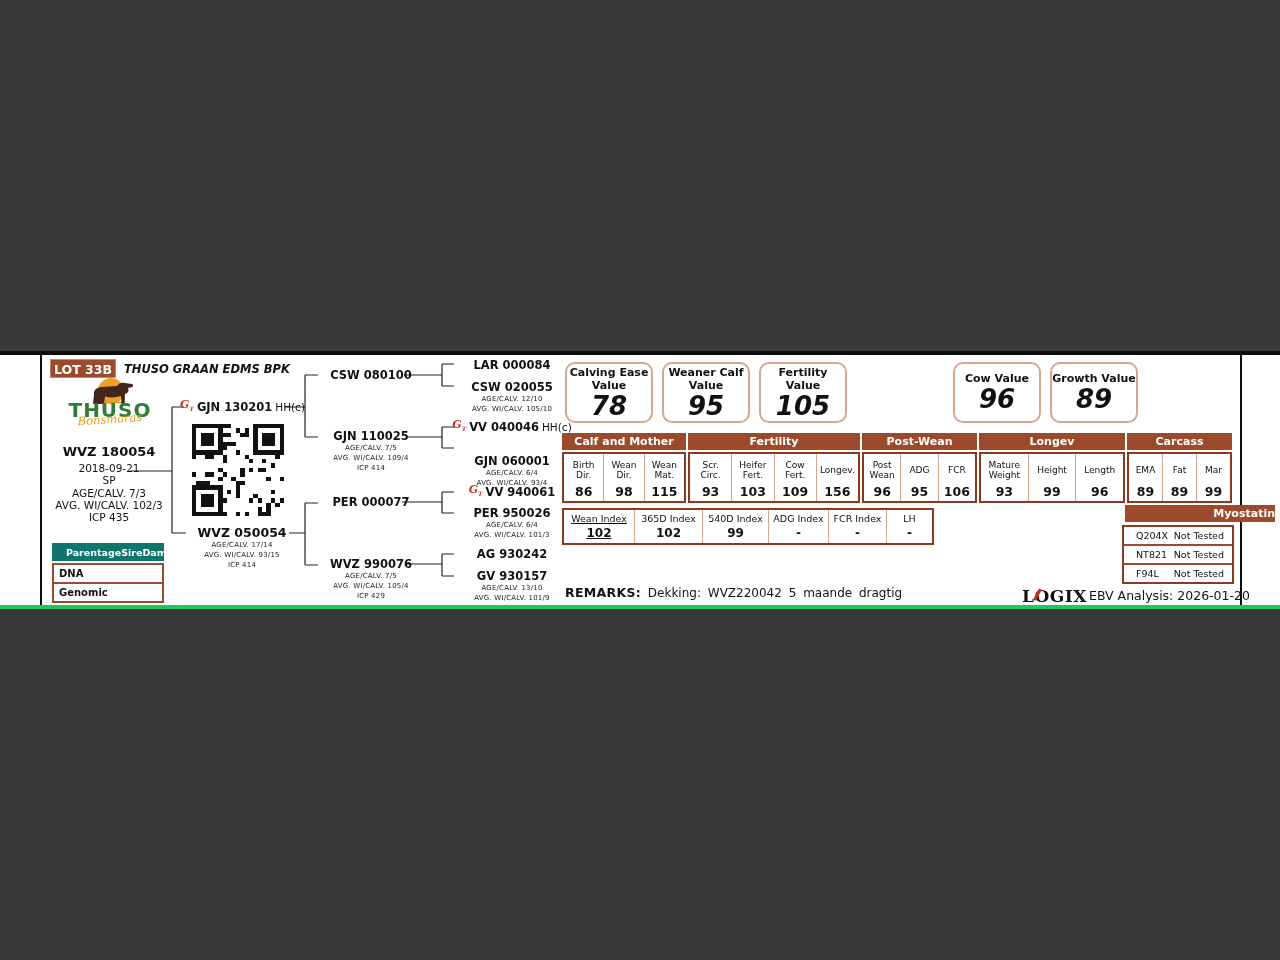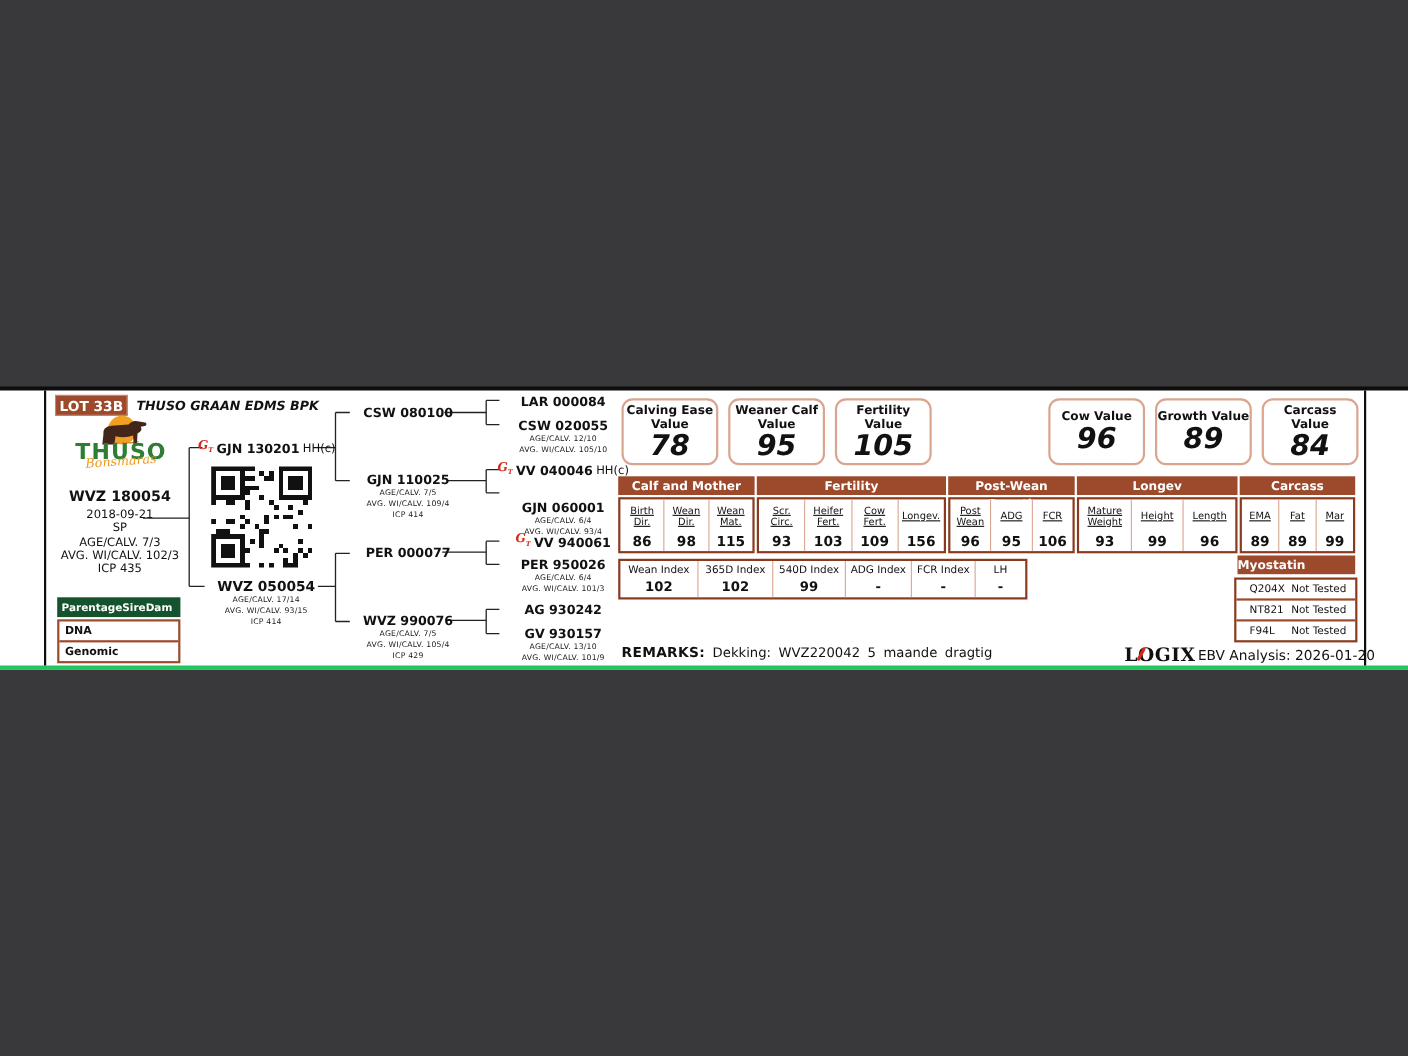--- a/index.html
+++ b/index.html
@@ -15,22 +15,22 @@
              color:#fff;font-weight:bold;font-size:12.5px;text-align:center;line-height:19px;box-sizing:border-box;}
   .doc-title{left:82px;top:7px;font-style:italic;font-weight:bold;font-size:11.5px;white-space:nowrap;}
   .logo{left:18px;top:20px;width:100px;text-align:center;}
   .logo svg{display:block;margin:0 auto;}
   .logo-name{color:#2e7d35;font-weight:bold;font-size:20px;letter-spacing:1px;line-height:13px;margin-top:-9px;}
   .logo-script{color:#ef9a1d;font-family:"DejaVu Serif","Liberation Serif",serif;font-style:italic;
                font-size:11.5px;line-height:11px;margin-top:-3px;transform:rotate(-4deg);}
   .lc{left:4px;width:126px;text-align:center;}
   .animal-id{top:89px;font-weight:bold;font-size:13px;}
   .t10{font-size:10.5px;line-height:12px;}
-  .par-head{left:10px;top:188px;width:112px;height:18px;background:#14532d;color:#fff;display:flex;
-            align-items:center;justify-content:flex-start;padding:0 4px;font-size:9.5px;font-weight:bold;box-sizing:border-box;}
+  .par-head{left:10px;top:188px;width:112px;height:18px;background:#0f766e;color:#fff;display:flex;
+            align-items:center;justify-content:space-between;padding:0 14px;font-size:9.5px;font-weight:bold;box-sizing:border-box;}
   .par-box{left:10px;top:208px;width:112px;border:2px solid #9c4a2b;box-sizing:border-box;background:#fff;}
   .par-row{height:17px;line-height:17px;padding-left:5px;font-size:10px;font-weight:bold;}
   .par-row + .par-row{border-top:2px solid #9c4a2b;}
   
   .pname{font-weight:bold;font-size:11.5px;white-space:nowrap;}
   .pname-lg{font-weight:bold;font-size:12.5px;white-space:nowrap;}
   .psuffix{font-size:10.5px;font-weight:normal;margin-left:3px;}
   .pdet{font-size:7px;line-height:10px;letter-spacing:.2px;color:#1a1a1a;}
   .pdet:first-of-type{margin-top:3px;}
   .gicon{color:#d42a1e;font-weight:bold;font-style:italic;font-size:11px;
@@ -46,30 +46,30 @@
   .vbox{top:7px;width:88px;height:61px;border:2px solid #d9a58f;border-radius:10px;box-sizing:border-box;
         display:flex;flex-direction:column;align-items:center;justify-content:center;text-align:center;background:#fff;}
   .vbox-label{font-size:11px;line-height:13px;font-weight:bold;}
   .vbox-num{font-size:26px;line-height:27px;font-weight:bold;margin-top:1px;font-style:italic;}
   
   .ebv-group{position:absolute;top:78px;}
   .ebv-head{height:17px;line-height:17px;text-align:center;font-size:11px;font-weight:bold;background:#9c4a2b;color:#fff;}
   .ebv-cells{margin-top:2px;height:51px;border:2px solid #8a3a1e;display:flex;box-sizing:border-box;background:#fff;}
   .ebv-cell{flex:1;display:flex;flex-direction:column;text-align:center;border-left:1px solid #d9a58f;min-width:0;}
   .ebv-cell:first-child{border-left:none;}
-  .ebv-label{flex:1;display:flex;align-items:center;justify-content:center;font-size:9px;line-height:10px;padding:1px 1px 0;text-decoration:underline;}
+  .ebv-label{flex:1;display:flex;align-items:center;justify-content:center;font-size:9px;line-height:10px;padding:1px 1px 0;}
   .ebv-value{font-size:12.5px;font-weight:bold;padding-bottom:2px;}
   .idx-table{left:520px;top:153px;height:37px;border:2px solid #8a3a1e;display:flex;box-sizing:border-box;background:#fff;}
   .idx-cell{display:flex;flex-direction:column;justify-content:center;text-align:center;border-left:1px solid #d9a58f;box-sizing:border-box;}
-  .idx-cell:first-child{border-left:none;}
+  .idx-cell:first-child{border-left:none;text-decoration:underline;}
   .idx-label{font-size:9.5px;}
   .idx-value{font-size:12px;font-weight:bold;margin-top:2px;}
   
-  .myo-head{left:1083px;top:150px;width:107px;height:17px;background:#9c4a2b;color:#fff;text-align:left;
-            line-height:17px;font-size:11px;font-weight:bold;}
+  .myo-head{left:1083px;top:150px;width:107px;height:17px;background:#9c4a2b;color:#fff;text-align:right;
+            line-height:17px;font-size:11px;font-weight:bold;padding-left:43px;}
   .myo-box{left:1080px;top:170px;width:112px;border:2px solid #8a3a1e;box-sizing:border-box;background:#fff;}
   .myo-row{display:flex;justify-content:space-between;align-items:center;height:17px;padding:0 8px 0 12px;font-size:9.5px;}
   .myo-row + .myo-row{border-top:2px solid #9c4a2b;}
   
   .remarks{left:523px;top:230px;font-size:12px;white-space:nowrap;word-spacing:3px;}
   .remarks .rl{font-weight:bold;font-size:12.5px;letter-spacing:.3px;word-spacing:0;}
   .logix{left:980px;top:231px;font-family:"DejaVu Serif","Liberation Serif",serif;font-weight:bold;
          font-size:17px;letter-spacing:.5px;}
   .logix-slash{left:994px;top:233px;width:2.5px;height:13px;background:#d42a1e;transform:rotate(28deg);border-radius:2px;}
   .analysis{left:1047px;top:233px;font-size:12.5px;white-space:nowrap;}
@@ -218,24 +218,20 @@
       <div class="vbox-num">105</div>
     </div>
     <div class="abs vbox" style="left:911px">
       <div class="vbox-label">Cow Value</div>
       <div class="vbox-num">96</div>
     </div>
     <div class="abs vbox" style="left:1008px">
       <div class="vbox-label">Growth Value</div>
       <div class="vbox-num">89</div>
     </div>
-    <div class="abs vbox" style="left:1105px">
-      <div class="vbox-label">Carcass Value</div>
-      <div class="vbox-num">84</div>
-    </div>
 
     <div class="ebv-group" style="left:520px;width:124px">
       <div class="ebv-head">Calf and Mother</div>
       <div class="ebv-cells">
         <div class="ebv-cell">
             <div class="ebv-label">Birth Dir.</div>
             <div class="ebv-value">86</div>
           </div>
         <div class="ebv-cell">
             <div class="ebv-label">Wean Dir.</div>

